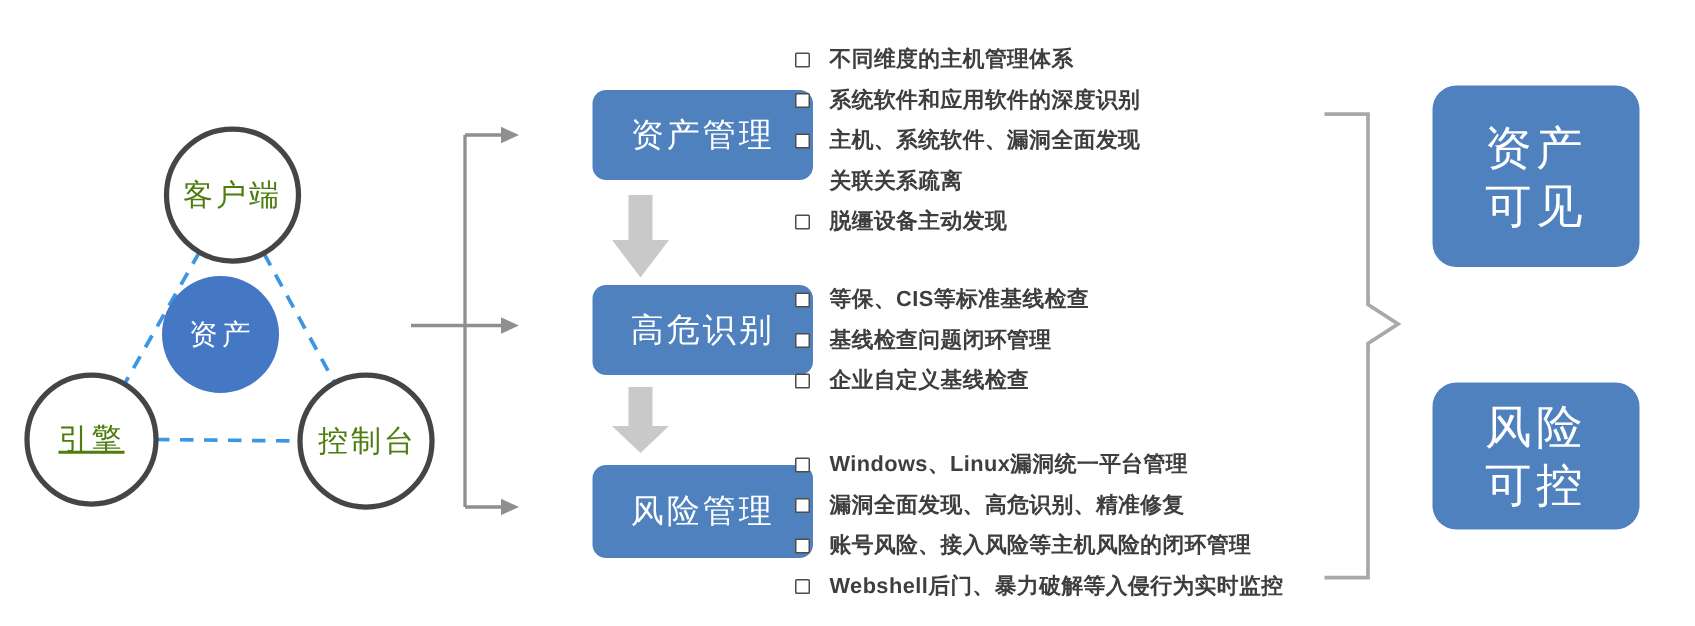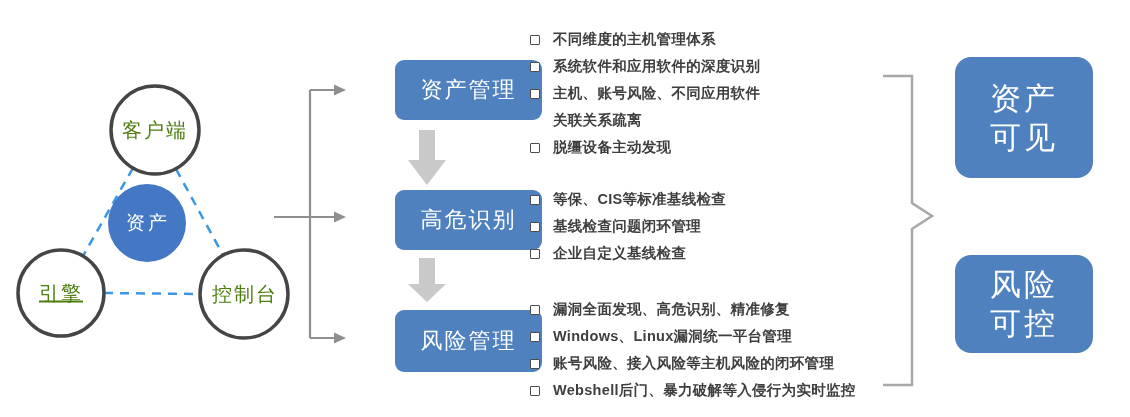--- a/index.html
+++ b/index.html
@@ -97,21 +97,21 @@
     <div class="frow">
       <span class="cb"></span>
       <span class="ftext">不同维度的主机管理体系</span>
     </div>
     <div class="frow">
       <span class="cb"></span>
       <span class="ftext">系统软件和应用软件的深度识别</span>
     </div>
     <div class="frow">
       <span class="cb"></span>
-      <span class="ftext">主机、账号风险、不同应用软件</span>
+      <span class="ftext">主机、系统软件、漏洞全面发现</span>
     </div>
     <div class="frow cont">
       <span class="ftext">关联关系疏离</span>
     </div>
     <div class="frow">
       <span class="cb"></span>
       <span class="ftext">脱缰设备主动发现</span>
     </div>
   </div>
 
@@ -126,25 +126,25 @@
     </div>
     <div class="frow">
       <span class="cb"></span>
       <span class="ftext">企业自定义基线检查</span>
     </div>
   </div>
 
   <div class="flist flist3">
     <div class="frow">
       <span class="cb"></span>
-      <span class="ftext">漏洞全面发现、高危识别、精准修复</span>
+      <span class="ftext">Windows、Linux漏洞统一平台管理</span>
     </div>
     <div class="frow">
       <span class="cb"></span>
-      <span class="ftext">Windows、Linux漏洞统一平台管理</span>
+      <span class="ftext">漏洞全面发现、高危识别、精准修复</span>
     </div>
     <div class="frow">
       <span class="cb"></span>
       <span class="ftext">账号风险、接入风险等主机风险的闭环管理</span>
     </div>
     <div class="frow">
       <span class="cb"></span>
       <span class="ftext">Webshell后门、暴力破解等入侵行为实时监控</span>
     </div>
   </div>

